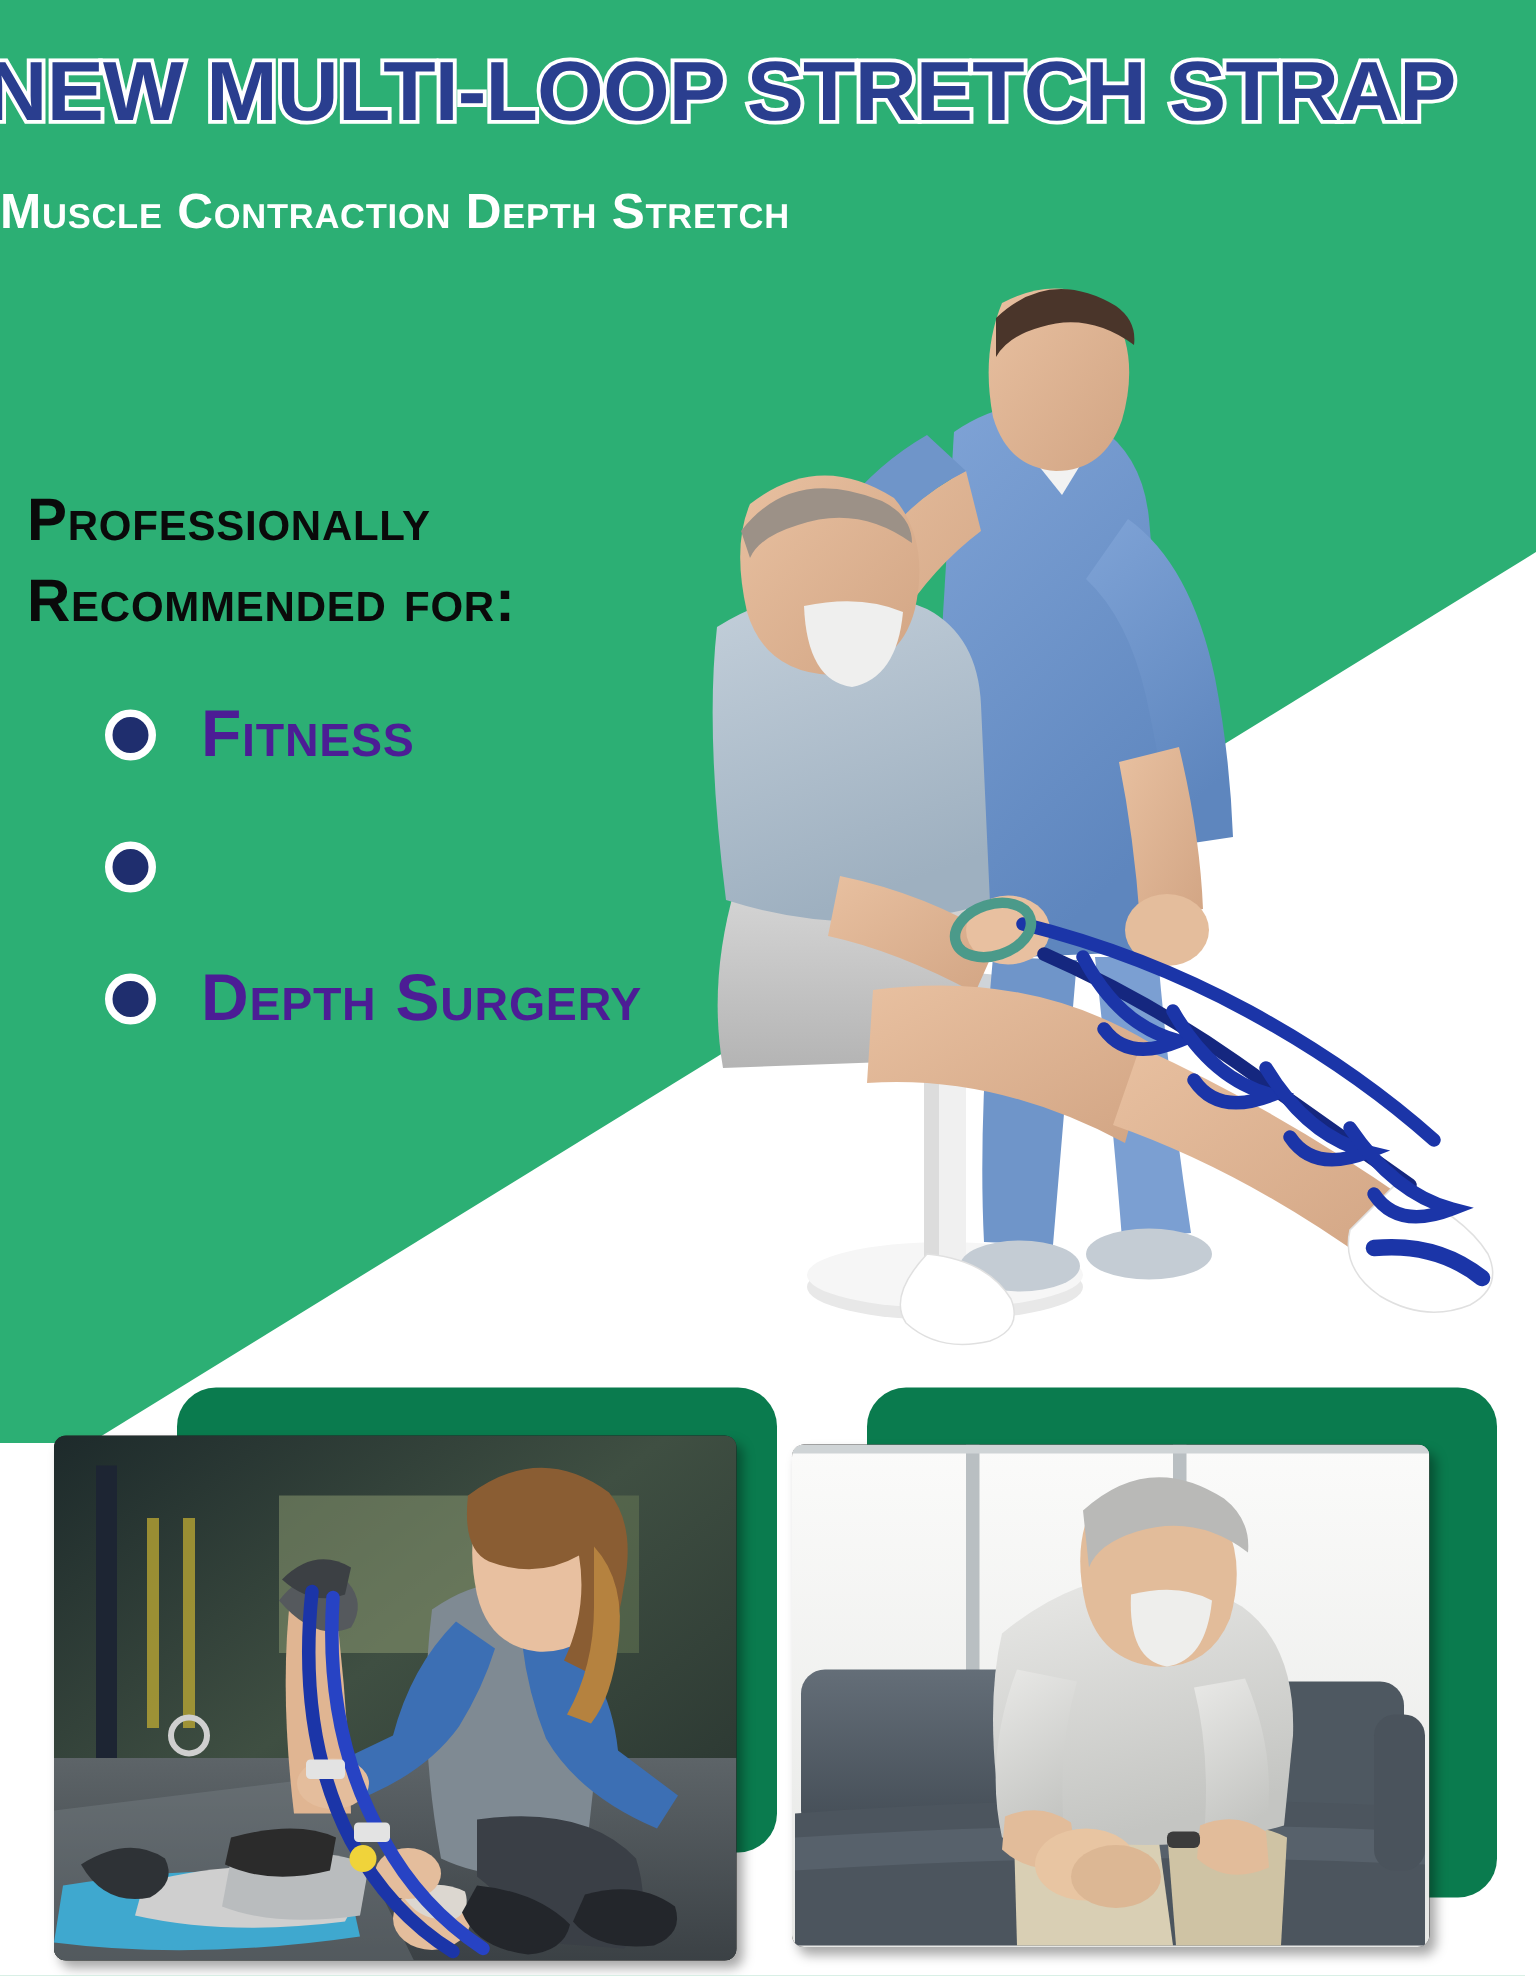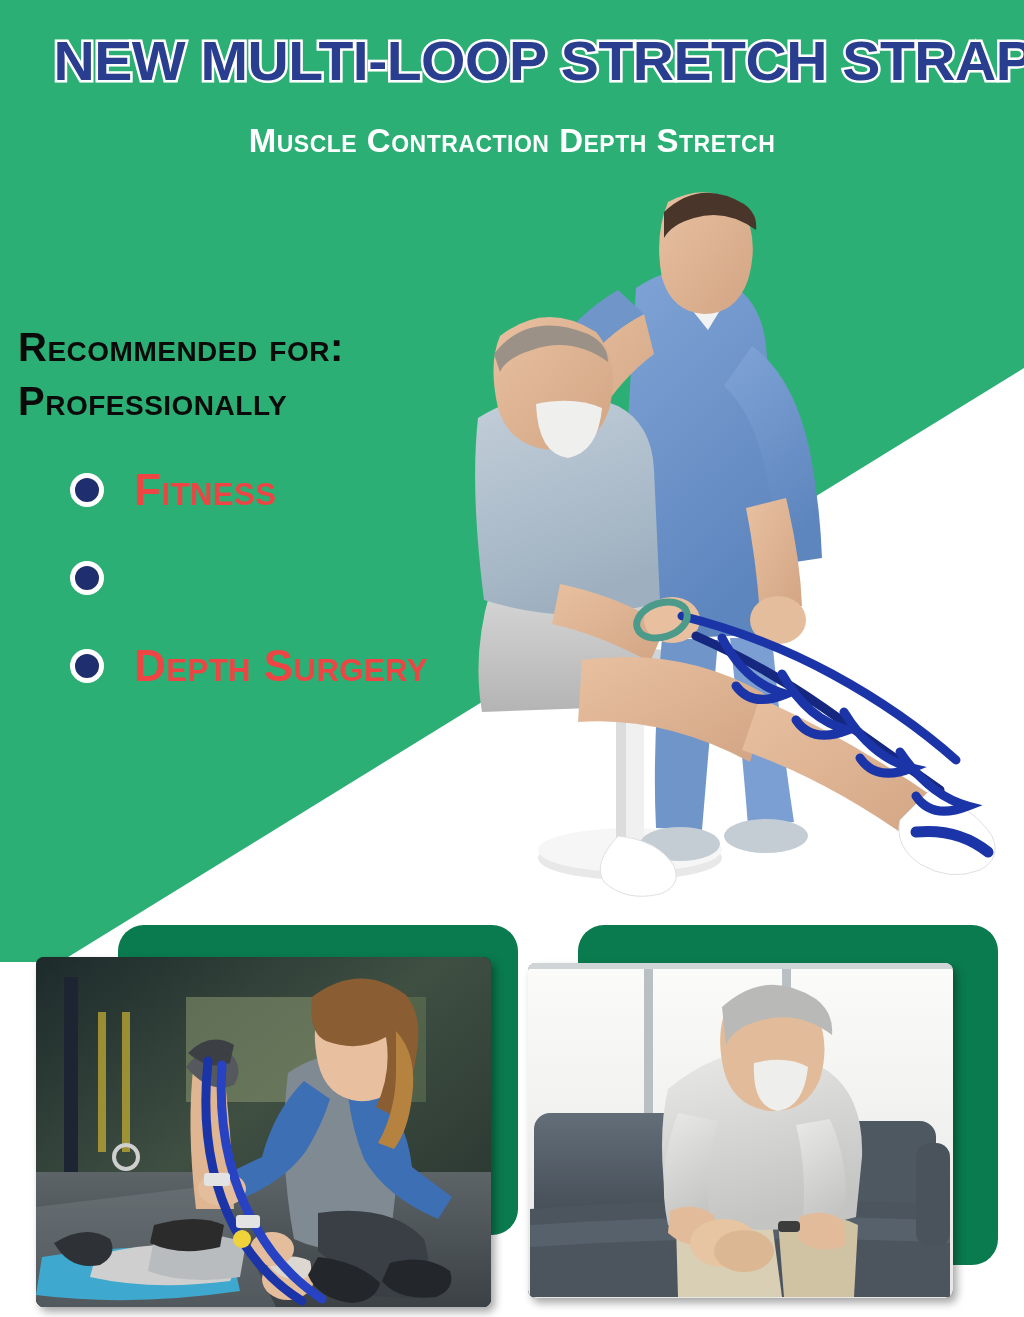--- a/index.html
+++ b/index.html
@@ -20,38 +20,38 @@
   .green-bg {
     position:absolute; left:0; top:0;
     width:1024px; height:1000px;
     background:#2CAF74;
     clip-path: polygon(0 0, 1024px 0, 1024px 368px, 60px 962px, 0 962px);
     z-index:1;
   }
 
   
   .title-wrap {
-    position:absolute; left:0; top:28px; width:1024px;
-    text-align:right; z-index:6;
+    position:absolute; left:0; top:28px; width:828px;
+    text-align:center; z-index:6;
   }
   .main-title {
     display:inline-block;
     font-family:"Liberation Sans", sans-serif;
     font-weight:bold;
     font-size:56px;
     letter-spacing:-0.5px;
     color:#2A3E8F;
     transform:scaleX(1.02);
     -webkit-text-stroke:5px #ffffff;
     paint-order: stroke fill;
     white-space:nowrap;
   }
   .sub-title-wrap {
     position:absolute; left:0; top:122px; width:1024px;
-    text-align:center; z-index:6;
+    text-align:left; z-index:6;
   }
   .sub-title {
     display:inline-block;
     font-family:"Liberation Sans", sans-serif;
     font-weight:bold;
     font-size:33px;
     color:#ffffff;
     font-variant:small-caps;
     letter-spacing:0.5px;
     white-space:nowrap;
@@ -79,21 +79,21 @@
     width:34px; height:34px; border-radius:50%;
     background:#1F2E6E;
     border:5px solid #ffffff;
     flex:0 0 auto;
     margin-right:30px;
   }
   .bullet-label {
     font-family:"Liberation Sans", sans-serif;
     font-weight:bold;
     font-size:44px;
-    color:#ef4444;
+    color:#4c1d95;
     font-variant:small-caps;
     letter-spacing:0.5px;
     white-space:nowrap;
   }
 
   
   .hero {
     position:absolute;
     left:430px; top:168px;
     width:600px; height:760px;
@@ -226,22 +226,22 @@
   </div>
 
   <div class="title-wrap">
     <span class="main-title">NEW MULTI-LOOP STRETCH STRAP</span>
   </div>
   <div class="sub-title-wrap">
     <span class="sub-title">Muscle Contraction Depth Stretch</span>
   </div>
 
   <div class="rec-head">
+    <div>Professionally</div>
     <div>Recommended for:</div>
-    <div>Professionally</div>
   </div>
 
   <div class="bullets">
     <div class="bullet-row">
       <span class="bullet-dot"></span>
       <span class="bullet-label">Fitness</span>
     </div>
     <div class="bullet-row">
       <span class="bullet-dot"></span>
     </div>

